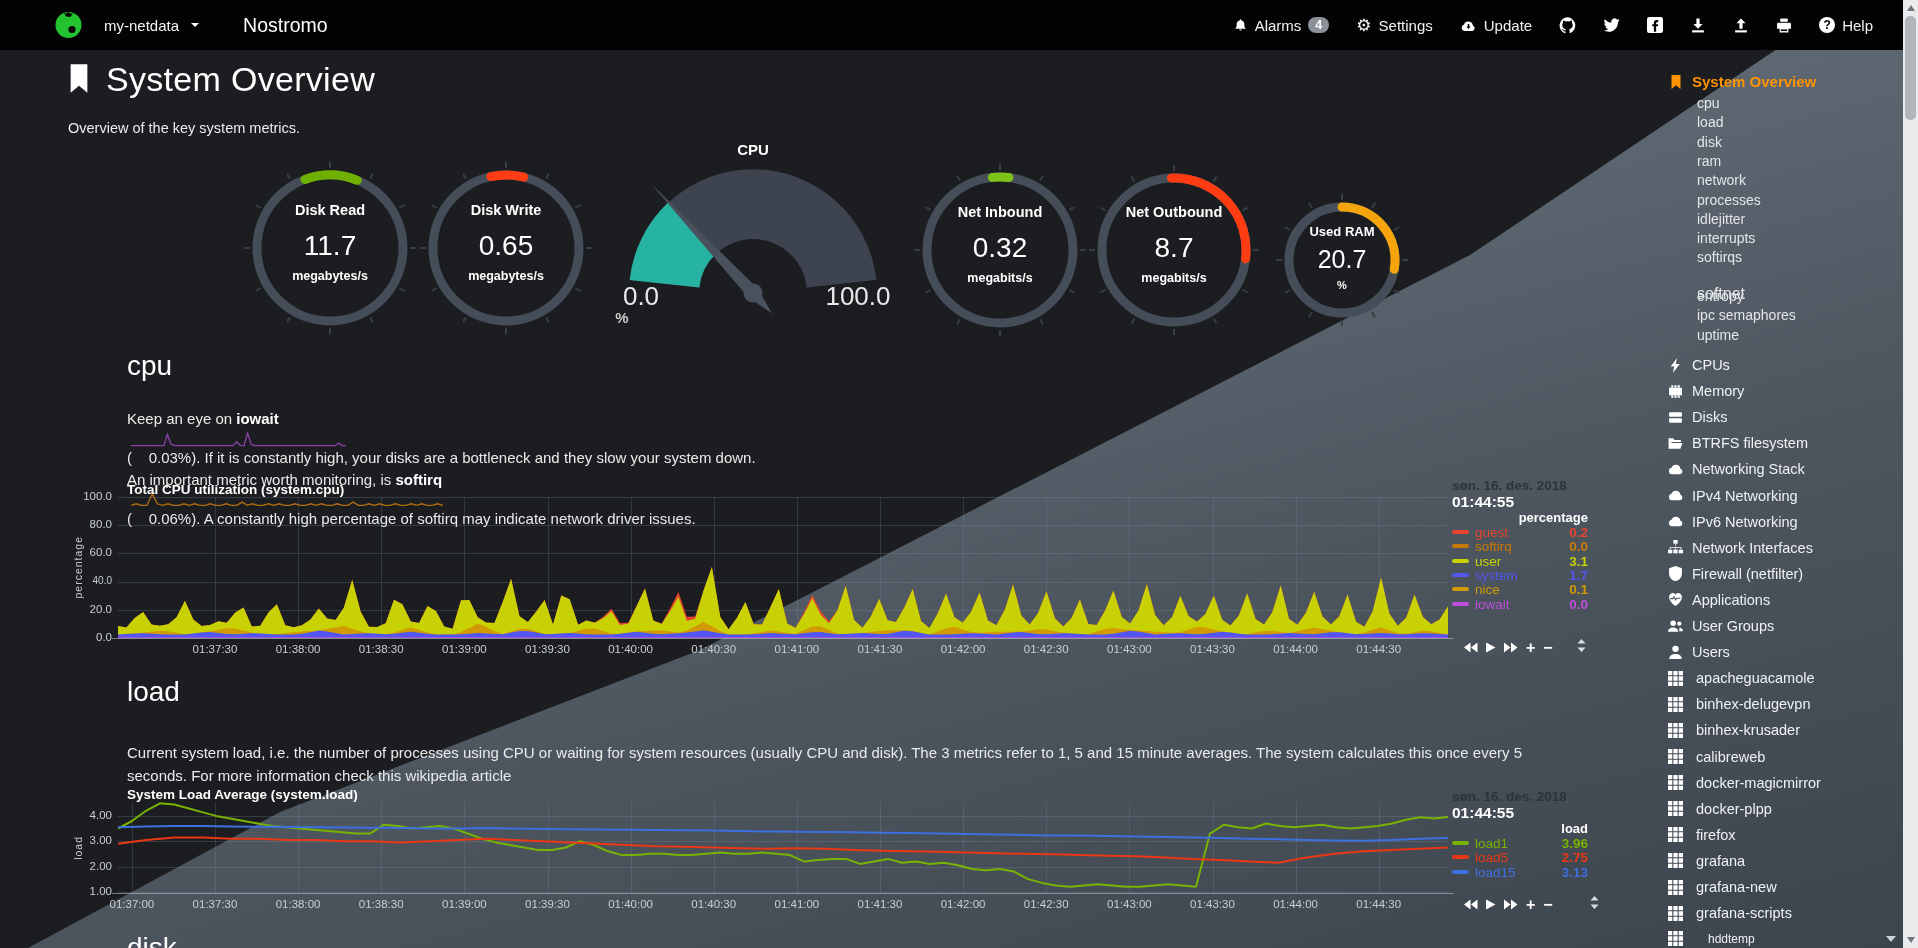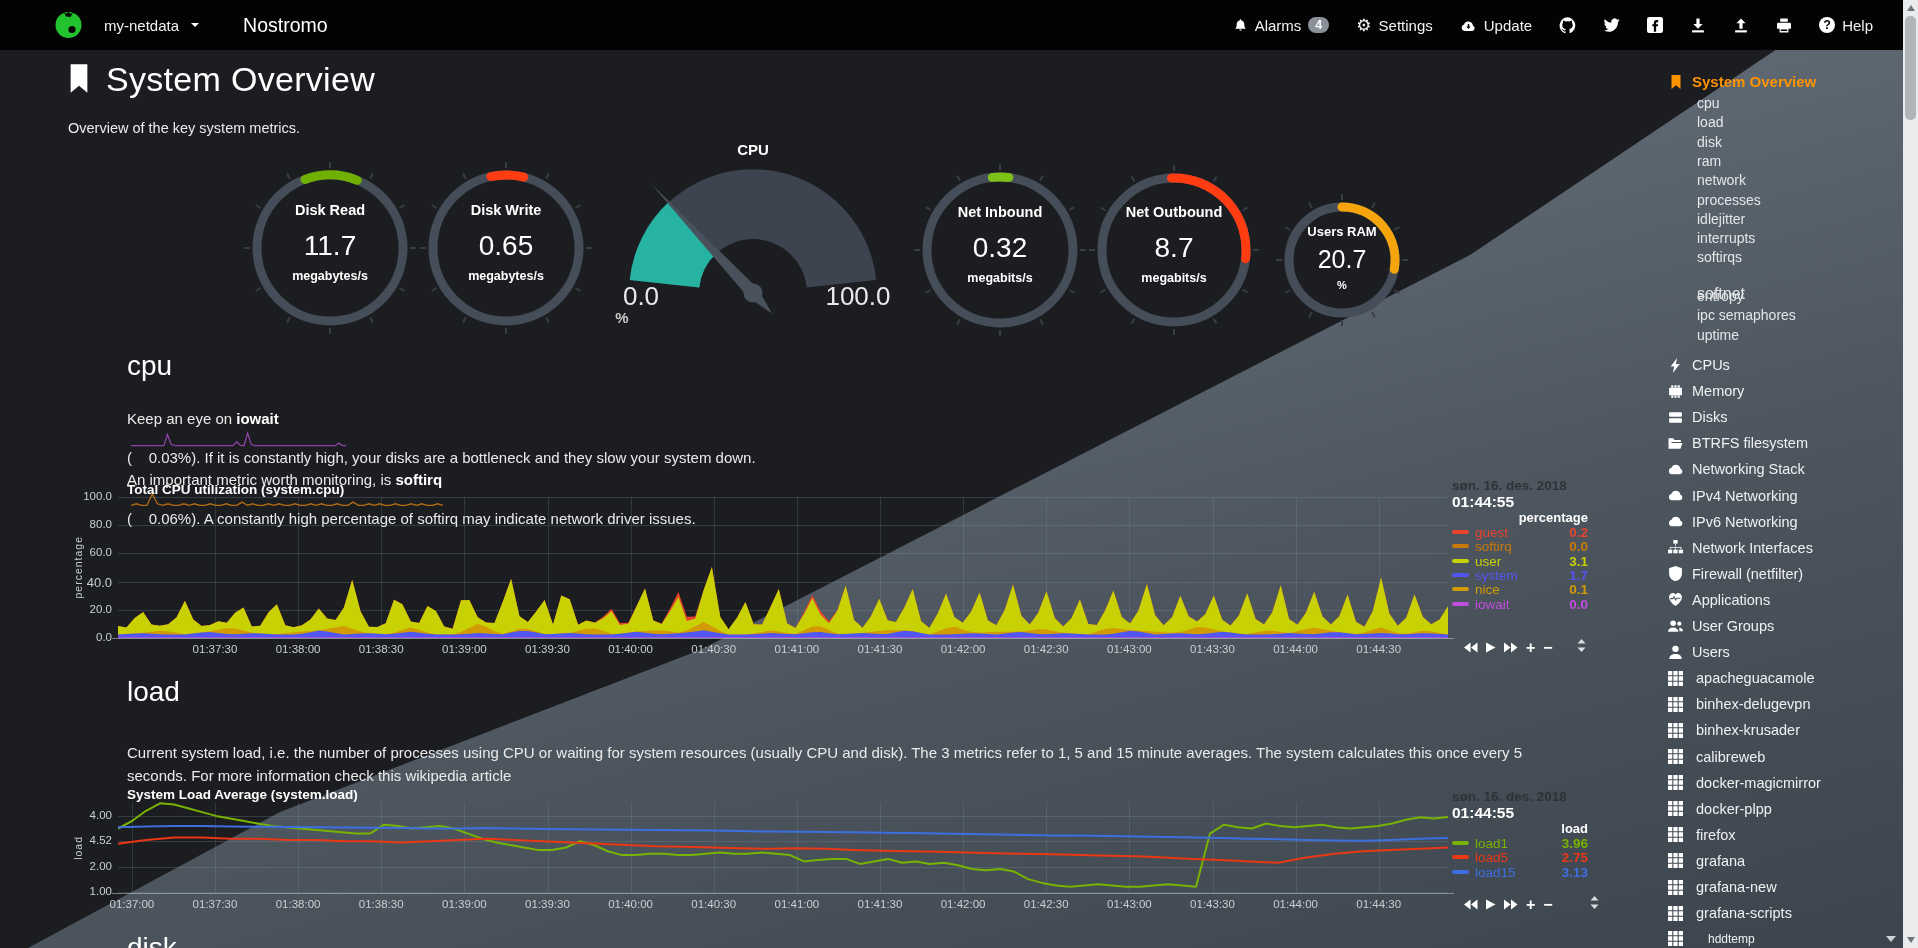--- a/index.html
+++ b/index.html
@@ -221,38 +221,38 @@
           <line x1="98.0" y1="120.0" x2="101.0" y2="125.2" stroke="#383e45" stroke-width="2"></line>
           <line x1="68.0" y1="128.0" x2="68.0" y2="134.0" stroke="#383e45" stroke-width="2"></line>
           <line x1="38.0" y1="120.0" x2="35.0" y2="125.2" stroke="#383e45" stroke-width="2"></line>
           <line x1="16.0" y1="98.0" x2="10.8" y2="101.0" stroke="#383e45" stroke-width="2"></line>
           <line x1="8.0" y1="68.0" x2="2.0" y2="68.0" stroke="#383e45" stroke-width="2"></line>
           <line x1="16.0" y1="38.0" x2="10.8" y2="35.0" stroke="#383e45" stroke-width="2"></line>
           <line x1="38.0" y1="16.0" x2="35.0" y2="10.8" stroke="#383e45" stroke-width="2"></line>
     <circle cx="68" cy="68" r="53" fill="none" stroke="#454d58" stroke-width="9"></circle>
     <path d="M 68.0 15.0 A 53 53 0 0 1 120.2 77.2" fill="none" stroke="#f5a50b" stroke-width="9" stroke-linecap="round"></path>
   </svg>
-        <div data-interactable="false" style="position: absolute; left: 0px; top: 31.64px; width: 136px; text-align: center; font-size: 13px; font-weight: bold; color: rgb(255, 255, 255);">Users RAM</div>
+        <div data-interactable="false" style="position: absolute; left: 0px; top: 31.64px; width: 136px; text-align: center; font-size: 13px; font-weight: bold; color: rgb(255, 255, 255);">Used RAM</div>
         <div data-interactable="false" style="position: absolute; left: 0px; top: 53px; width: 136px; text-align: center; font-size: 25px; font-weight: 400; color: rgb(255, 255, 255);">20.7</div>
         <div data-interactable="false" style="position: absolute; left: 0px; top: 87.08px; width: 136px; text-align: center; font-size: 11px; font-weight: bold; color: rgb(255, 255, 255);">%</div>
       </div>
     </div>
   <div id="charts" data-interactable="false">
       <div data-interactable="false" style="position: absolute; left: 127px; top: 482px; font-size: 13.5px; font-weight: bold; color: rgb(255, 255, 255);">Total CPU utilization (system.cpu)</div>
       <div data-interactable="false" style="position: absolute; left: 71px; top: 522.5px; width: 13px; height: 90px; display: flex; align-items: center; justify-content: center;">
         <span style="writing-mode:vertical-rl;transform:rotate(180deg);font-size:10.5px;color:#c9cccf;letter-spacing:1px">percentage</span>
       </div>
       <div data-interactable="false" style="position: absolute; left: 118px; top: 497px; width: 1330px; height: 1px; background: rgba(130, 150, 162, 0.26);"></div>
       <div data-interactable="false" style="position: absolute; left: 68px; top: 490px; width: 44px; text-align: right; font-size: 11.5px; color: rgb(203, 206, 209);">100.0</div>
       <div data-interactable="false" style="position: absolute; left: 118px; top: 525.2px; width: 1330px; height: 1px; background: rgba(130, 150, 162, 0.26);"></div>
       <div data-interactable="false" style="position: absolute; left: 68px; top: 518.2px; width: 44px; text-align: right; font-size: 11.5px; color: rgb(203, 206, 209);">80.0</div>
       <div data-interactable="false" style="position: absolute; left: 118px; top: 553.4px; width: 1330px; height: 1px; background: rgba(130, 150, 162, 0.26);"></div>
       <div data-interactable="false" style="position: absolute; left: 68px; top: 546.4px; width: 44px; text-align: right; font-size: 11.5px; color: rgb(203, 206, 209);">60.0</div>
       <div data-interactable="false" style="position: absolute; left: 118px; top: 581.6px; width: 1330px; height: 1px; background: rgba(130, 150, 162, 0.26);"></div>
-      <div data-interactable="false" style="position: absolute; left: 68px; top: 574.6px; width: 44px; text-align: right; font-size: 13px; color: rgb(203, 206, 209);">40.0</div>
+      <div data-interactable="false" style="position: absolute; left: 68px; top: 574.6px; width: 44px; text-align: right; font-size: 10px; color: rgb(203, 206, 209);">40.0</div>
       <div data-interactable="false" style="position: absolute; left: 118px; top: 609.8px; width: 1330px; height: 1px; background: rgba(130, 150, 162, 0.26);"></div>
       <div data-interactable="false" style="position: absolute; left: 68px; top: 602.8px; width: 44px; text-align: right; font-size: 11.5px; color: rgb(203, 206, 209);">20.0</div>
       <div data-interactable="false" style="position: absolute; left: 118px; top: 638px; width: 1330px; height: 1px; background: rgba(130, 150, 162, 0.26);"></div>
       <div data-interactable="false" style="position: absolute; left: 68px; top: 631px; width: 44px; text-align: right; font-size: 11.5px; color: rgb(203, 206, 209);">0.0</div>
       <div data-interactable="false" style="position: absolute; left: 215px; top: 497px; width: 1px; height: 141px; background: rgba(130, 150, 162, 0.22);"></div>
       <div data-interactable="false" style="position: absolute; left: 183px; top: 643px; width: 64px; text-align: center; font-size: 11.5px; color: rgb(203, 206, 209);">01:37:30</div>
       <div data-interactable="false" style="position: absolute; left: 298.1px; top: 497px; width: 1px; height: 141px; background: rgba(130, 150, 162, 0.22);"></div>
       <div data-interactable="false" style="position: absolute; left: 266.1px; top: 643px; width: 64px; text-align: center; font-size: 11.5px; color: rgb(203, 206, 209);">01:38:00</div>
       <div data-interactable="false" style="position: absolute; left: 381.2px; top: 497px; width: 1px; height: 141px; background: rgba(130, 150, 162, 0.22);"></div>
       <div data-interactable="false" style="position: absolute; left: 349.2px; top: 643px; width: 64px; text-align: center; font-size: 11.5px; color: rgb(203, 206, 209);">01:38:30</div>
@@ -341,21 +341,21 @@
           <path d="M5.5 0 9.5 4.5h-8zM5.5 13 1.5 8.5h8z"></path>
         </svg>
       </div>
       <div data-interactable="false" style="position: absolute; left: 127px; top: 787px; font-size: 13.5px; font-weight: bold; color: rgb(255, 255, 255);">System Load Average (system.load)</div>
       <div data-interactable="false" style="position: absolute; left: 71px; top: 802.5px; width: 13px; height: 90px; display: flex; align-items: center; justify-content: center;">
         <span style="writing-mode:vertical-rl;transform:rotate(180deg);font-size:10.5px;color:#c9cccf;letter-spacing:1px">load</span>
       </div>
       <div data-interactable="false" style="position: absolute; left: 118px; top: 815.9px; width: 1330px; height: 1px; background: rgba(130, 150, 162, 0.26);"></div>
       <div data-interactable="false" style="position: absolute; left: 68px; top: 808.9px; width: 44px; text-align: right; font-size: 11.5px; color: rgb(203, 206, 209);">4.00</div>
       <div data-interactable="false" style="position: absolute; left: 118px; top: 841.2px; width: 1330px; height: 1px; background: rgba(130, 150, 162, 0.26);"></div>
-      <div data-interactable="false" style="position: absolute; left: 68px; top: 834.2px; width: 44px; text-align: right; font-size: 11.5px; color: rgb(203, 206, 209);">4.52</div>
+      <div data-interactable="false" style="position: absolute; left: 68px; top: 834.2px; width: 44px; text-align: right; font-size: 11.5px; color: rgb(203, 206, 209);">3.00</div>
       <div data-interactable="false" style="position: absolute; left: 118px; top: 866.5px; width: 1330px; height: 1px; background: rgba(130, 150, 162, 0.26);"></div>
       <div data-interactable="false" style="position: absolute; left: 68px; top: 859.5px; width: 44px; text-align: right; font-size: 11.5px; color: rgb(203, 206, 209);">2.00</div>
       <div data-interactable="false" style="position: absolute; left: 118px; top: 891.7px; width: 1330px; height: 1px; background: rgba(130, 150, 162, 0.26);"></div>
       <div data-interactable="false" style="position: absolute; left: 68px; top: 884.7px; width: 44px; text-align: right; font-size: 11.5px; color: rgb(203, 206, 209);">1.00</div>
       <div data-interactable="false" style="position: absolute; left: 131.9px; top: 802px; width: 1px; height: 91px; background: rgba(130, 150, 162, 0.22);"></div>
       <div data-interactable="false" style="position: absolute; left: 99.9px; top: 898px; width: 64px; text-align: center; font-size: 11.5px; color: rgb(203, 206, 209);">01:37:00</div>
       <div data-interactable="false" style="position: absolute; left: 215px; top: 802px; width: 1px; height: 91px; background: rgba(130, 150, 162, 0.22);"></div>
       <div data-interactable="false" style="position: absolute; left: 183px; top: 898px; width: 64px; text-align: center; font-size: 11.5px; color: rgb(203, 206, 209);">01:37:30</div>
       <div data-interactable="false" style="position: absolute; left: 298.1px; top: 802px; width: 1px; height: 91px; background: rgba(130, 150, 162, 0.22);"></div>
       <div data-interactable="false" style="position: absolute; left: 266.1px; top: 898px; width: 64px; text-align: center; font-size: 11.5px; color: rgb(203, 206, 209);">01:38:00</div>

